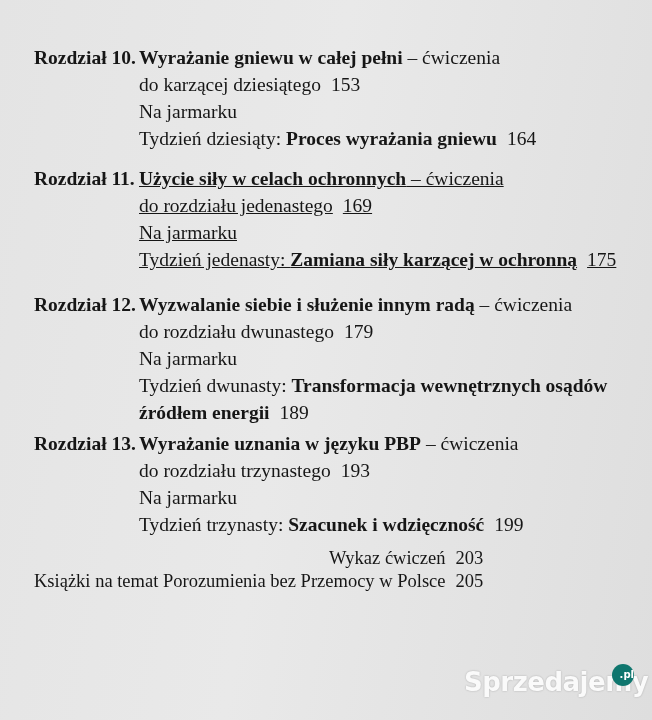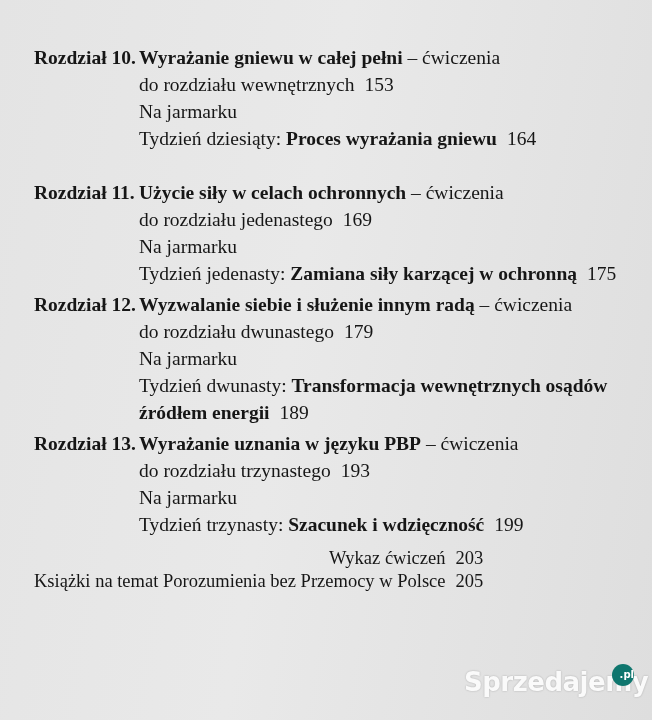--- a/index.html
+++ b/index.html
@@ -33,26 +33,26 @@
 </style>
 </head>
 <body>
 
 <div class="page">
 
   <div class="chapter" style="top:44px;">
     <div class="head">
       <span class="num">Rozdział 10.</span><span class="title">Wyrażanie gniewu w całej pełni</span><span> – ćwiczenia</span>
     </div>
-    <div class="sub"><span>do rozdziału wewnętrznych</span><span class="pg">153</span></div>
+    <div class="sub"><span>do karzącej dziesiątego</span><span class="pg">153</span></div>
     <div class="sub">Na jarmarku</div>
     <div class="sub"><span>Tydzień dziesiąty: </span><span class="b">Proces wyrażania gniewu</span><span class="pg">164</span></div>
   </div>
 
-  <div class="chapter" style="top:179px;">
+  <div class="chapter" style="top:165px;text-decoration:underline;">
     <div class="head">
       <span class="num">Rozdział 11.</span><span class="title">Użycie siły w celach ochronnych</span><span> – ćwiczenia</span>
     </div>
     <div class="sub"><span>do rozdziału jedenastego</span><span class="pg">169</span></div>
     <div class="sub">Na jarmarku</div>
     <div class="sub"><span>Tydzień jedenasty: </span><span class="b">Zamiana siły karzącej w ochronną</span><span class="pg">175</span></div>
   </div>
 
   <div class="chapter" style="top:291px;">
     <div class="head">

